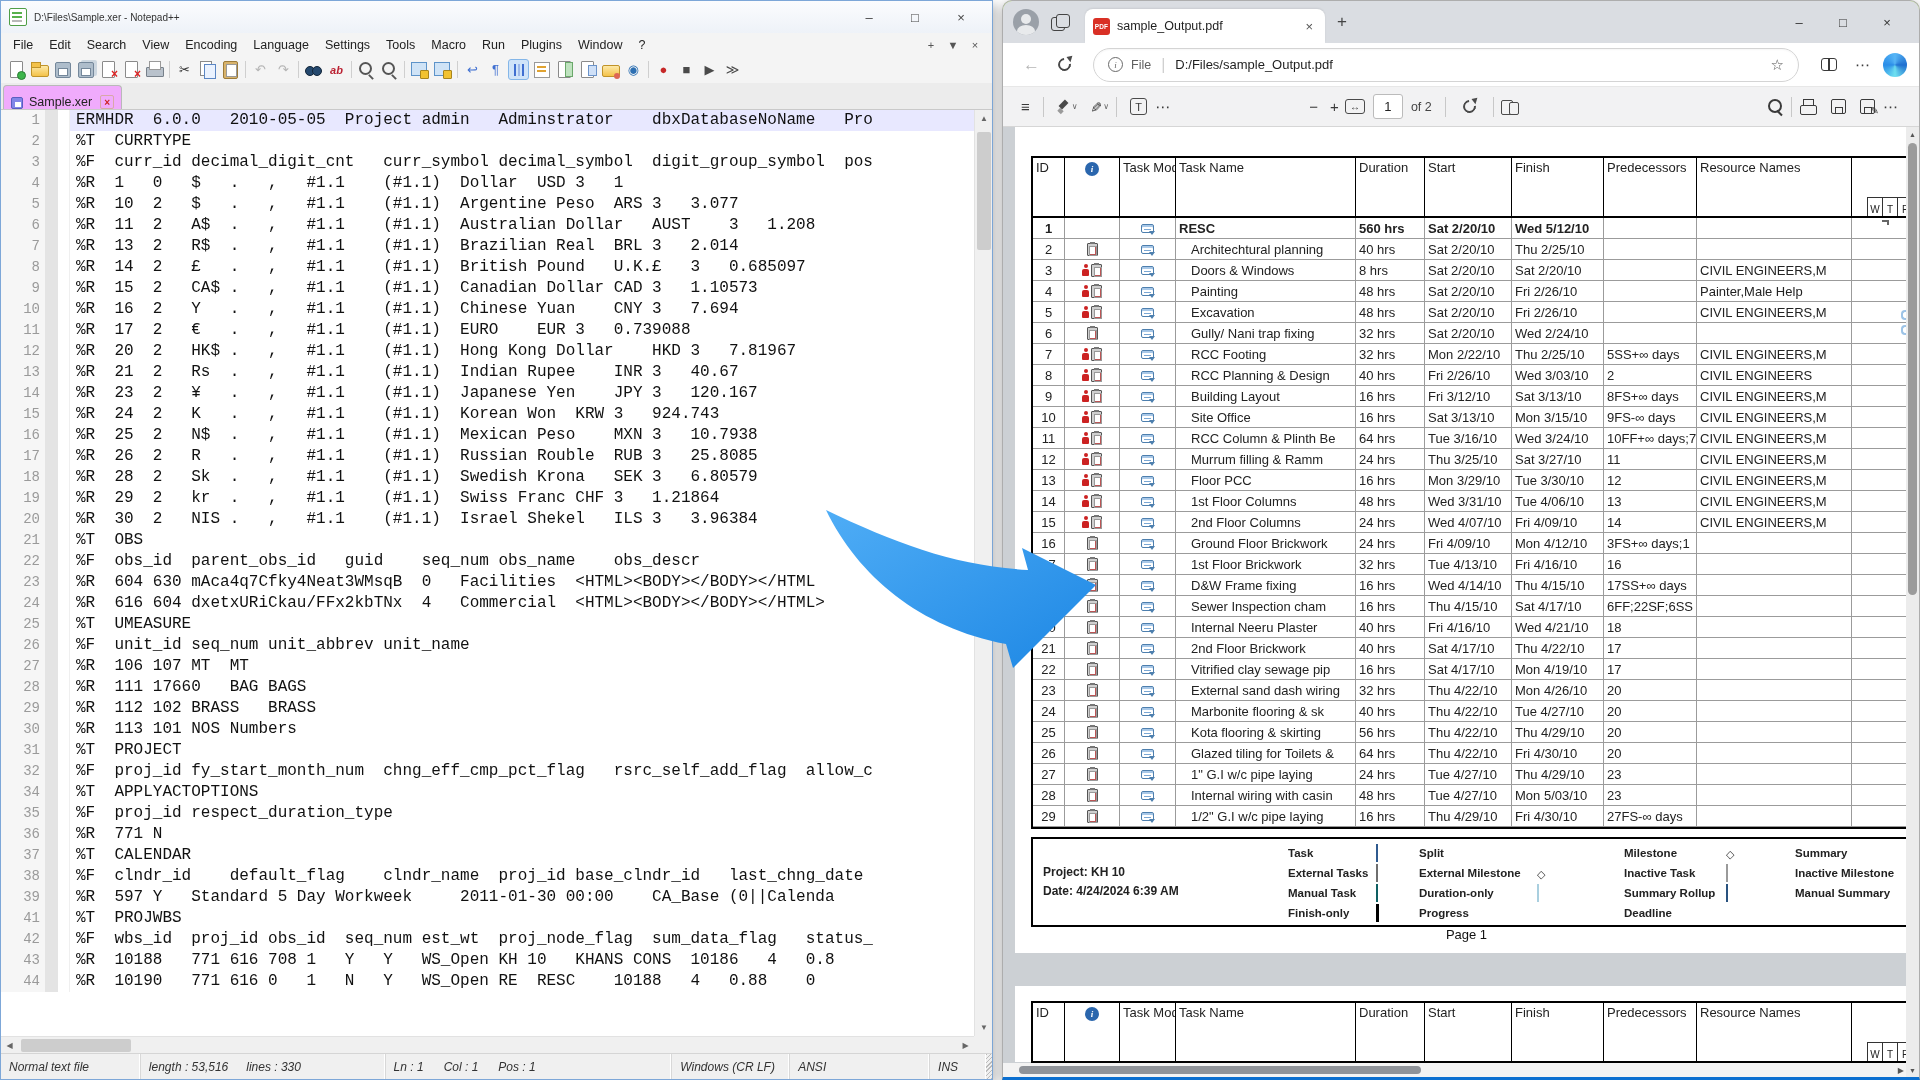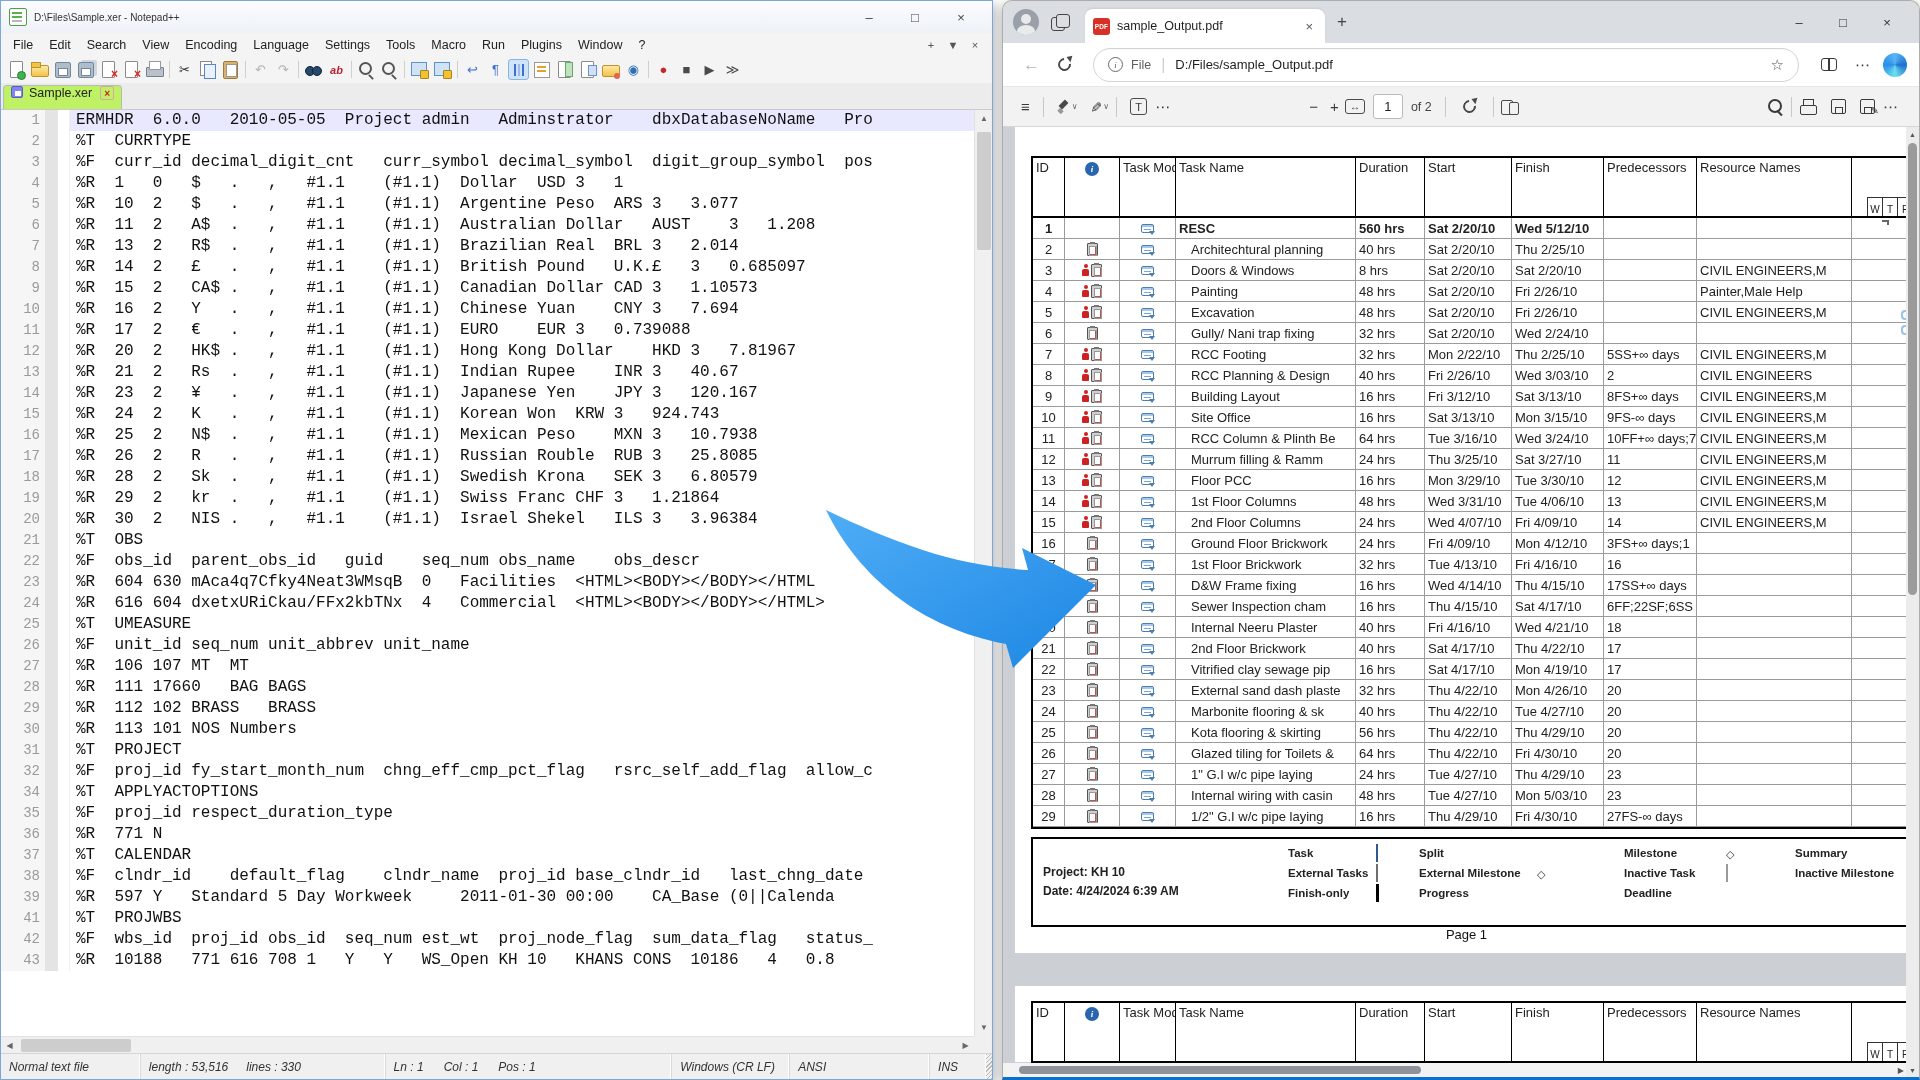--- a/index.html
+++ b/index.html
@@ -48,21 +48,21 @@
   .i-indent-guide { background:#cfe4f9; border:1px solid #84b6e8; }
   .i-indent-guide::before { content:""; position:absolute; left:5px; top:4px; width:2px; height:12px; background:#3f6fd1; box-shadow:4px 0 0 #9db9e8, 8px 0 0 #3f6fd1;}
   .i-function-list::before { content:""; position:absolute; left:3px; top:3px; width:14px; height:14px; background:#fff; border:1px solid #999;}
   .i-function-list::after { content:""; position:absolute; left:6px; top:7px; width:9px; height:2px; background:#e0a230; box-shadow:0 4px 0 #e0a230;}
   .i-doc-map::after { content:""; position:absolute; right:2px; top:3px; width:6px; height:13px; background:#bfe3bf; border:1px solid #6aa86a;}
   .i-doc-list::after { content:""; position:absolute; right:1px; top:6px; width:7px; height:9px; background:#cfe0f7; border:1px solid #6b93c9;}
   .i-folder-as-workspace::before { content:""; position:absolute; left:2px; top:6px; width:16px; height:10px; background:linear-gradient(#fde9a7,#f4c24a); border:1px solid #c09329; border-radius:2px;}
   .i-folder-as-workspace::after { content:""; position:absolute; right:1px; bottom:1px; width:6px; height:6px; background:#d65; border-radius:50%;}
 
   .npp-tabbar { height:27px; flex:0 0 27px; background:#ececec; display:flex; align-items:flex-end; padding-left:2px; border-bottom:1px solid #c9c9c9;}
-  .npp-tab { height:24px; background:#bef264; border:1px solid #b9b9b9; border-bottom:none; border-radius:4px 4px 0 0; display:flex; align-items:flex-start; padding:0 7px; font-size:12.5px; color:#222;}
+  .npp-tab { height:24px; background:#f0abfc; border:1px solid #b9b9b9; border-bottom:none; border-radius:4px 4px 0 0; display:flex; align-items:flex-end; padding:0 7px; font-size:12.5px; color:#222;}
   .tab-floppy { width:12px; height:12px; background:#8286e8; border:1px solid #5a5ec0; border-radius:2px; margin-right:6px; position:relative;}
   .tab-floppy::after { content:""; position:absolute; left:3px; bottom:1px; width:6px; height:5px; background:#fff;}
   .tab-close { margin-left:8px; width:14px; height:14px; border:1px solid #d8a8a8; display:flex; align-items:center; justify-content:center; font-size:10px; color:#c22; font-weight:bold; border-radius:2px;}
 
   .npp-editor { flex:1 1 auto; background:#fff; position:relative; overflow:hidden; display:flex; flex-direction:column;}
   .ed-lines { position:absolute; left:0; top:0; right:18px; bottom:0; overflow:hidden; }
   .ed-line { display:flex; height:21px; line-height:21px; font-family:"Liberation Mono","DejaVu Sans Mono",monospace; font-size:16px; white-space:pre;}
   .ed-line .ln { flex:0 0 44px; text-align:right; padding-right:5px; color:#9a9a9a; font-size:14px; background:#f6f6f6;}
   .ed-line .bm { flex:0 0 13px; background:#e4e4e4; }
   .ed-line .fm { flex:0 0 12px; background:#fff; border-right:1px solid #efefef;}
@@ -326,20 +326,21 @@
         <div class="ed-line"><span class="ln">32</span><span class="bm"></span><span class="fm"></span><span class="code">%F  proj_id fy_start_month_num  chng_eff_cmp_pct_flag   rsrc_self_add_flag  allow_c</span></div>
         <div class="ed-line"><span class="ln">34</span><span class="bm"></span><span class="fm"></span><span class="code">%T  APPLYACTOPTIONS</span></div>
         <div class="ed-line"><span class="ln">35</span><span class="bm"></span><span class="fm"></span><span class="code">%F  proj_id respect_duration_type</span></div>
         <div class="ed-line"><span class="ln">36</span><span class="bm"></span><span class="fm"></span><span class="code">%R  771 N</span></div>
         <div class="ed-line"><span class="ln">37</span><span class="bm"></span><span class="fm"></span><span class="code">%T  CALENDAR</span></div>
         <div class="ed-line"><span class="ln">38</span><span class="bm"></span><span class="fm"></span><span class="code">%F  clndr_id    default_flag    clndr_name  proj_id base_clndr_id   last_chng_date</span></div>
         <div class="ed-line"><span class="ln">39</span><span class="bm"></span><span class="fm"></span><span class="code">%R  597 Y   Standard 5 Day Workweek     2011-01-30 00:00    CA_Base (0||Calenda</span></div>
         <div class="ed-line"><span class="ln">41</span><span class="bm"></span><span class="fm"></span><span class="code">%T  PROJWBS</span></div>
         <div class="ed-line"><span class="ln">42</span><span class="bm"></span><span class="fm"></span><span class="code">%F  wbs_id  proj_id obs_id  seq_num est_wt  proj_node_flag  sum_data_flag   status_</span></div>
         <div class="ed-line"><span class="ln">43</span><span class="bm"></span><span class="fm"></span><span class="code">%R  10188   771 616 708 1   Y   Y   WS_Open KH 10   KHANS CONS  10186   4   0.8</span></div>
+        <div class="ed-line"><span class="ln">44</span><span class="bm"></span><span class="fm"></span><span class="code">%R  10190   771 616 0   1   N   Y   WS_Open RE  RESC    10188   4   0.88    0</span></div>
       </div>
     <div class="npp-vscroll">
       <span class="arr" style="top:0">▲</span>
       <div class="thumb"></div>
       <span class="arr" style="bottom:0">▼</span>
     </div>
     <div class="npp-hscroll">
       <span class="arr" style="left:0">◀</span>
       <div class="thumb"></div>
       <span class="arr" style="right:0">▶</span>
@@ -864,21 +865,21 @@
           <div class="prow body">
             <div class="cell-id">23</div>
             <div>
               <div class="ind-wrap">
                 <span class="ind-clip"></span>
               </div>
             </div>
             <div>
               <span class="tm-ic"></span>
             </div>
-            <div class="cell-name indent">External sand dash plaste</div>
+            <div class="cell-name indent">External sand dash wiring</div>
             <div>32 hrs</div>
             <div>Thu 4/22/10</div>
             <div>Mon 4/26/10</div>
             <div>20</div>
             <div></div>
             <div></div>
           </div>
           <div class="prow body">
             <div class="cell-id">24</div>
             <div>
@@ -1023,20 +1024,37 @@
               <div class="leg-cell leg-c3">
                 <span class="lbl">Inactive Task</span>
                 <span><span class="lg-bar white"></span></span>
               </div>
               <div class="leg-cell leg-c4">
                 <span class="lbl">Inactive Milestone</span>
               </div>
             </div>
             <div class="leg-row">
               <div class="leg-cell leg-c1">
+                <span class="lbl">Manual Task</span>
+                <span><span class="lg-bar teal"></span></span>
+              </div>
+              <div class="leg-cell leg-c2">
+                <span class="lbl">Duration-only</span>
+                <span><span class="lg-bar light"></span></span>
+              </div>
+              <div class="leg-cell leg-c3">
+                <span class="lbl">Summary Rollup</span>
+                <span><span class="lg-bar navy"></span></span>
+              </div>
+              <div class="leg-cell leg-c4">
+                <span class="lbl">Manual Summary</span>
+              </div>
+            </div>
+            <div class="leg-row">
+              <div class="leg-cell leg-c1">
                 <span class="lbl">Finish-only</span>
                 <span><span class="lg-bracket"></span></span>
               </div>
               <div class="leg-cell leg-c2">
                 <span class="lbl">Progress</span>
                 <span><span class="lg-line"></span></span>
               </div>
               <div class="leg-cell leg-c3">
                 <span class="lbl">Deadline</span>
                 <span><span class="lg-deadline"></span></span>

